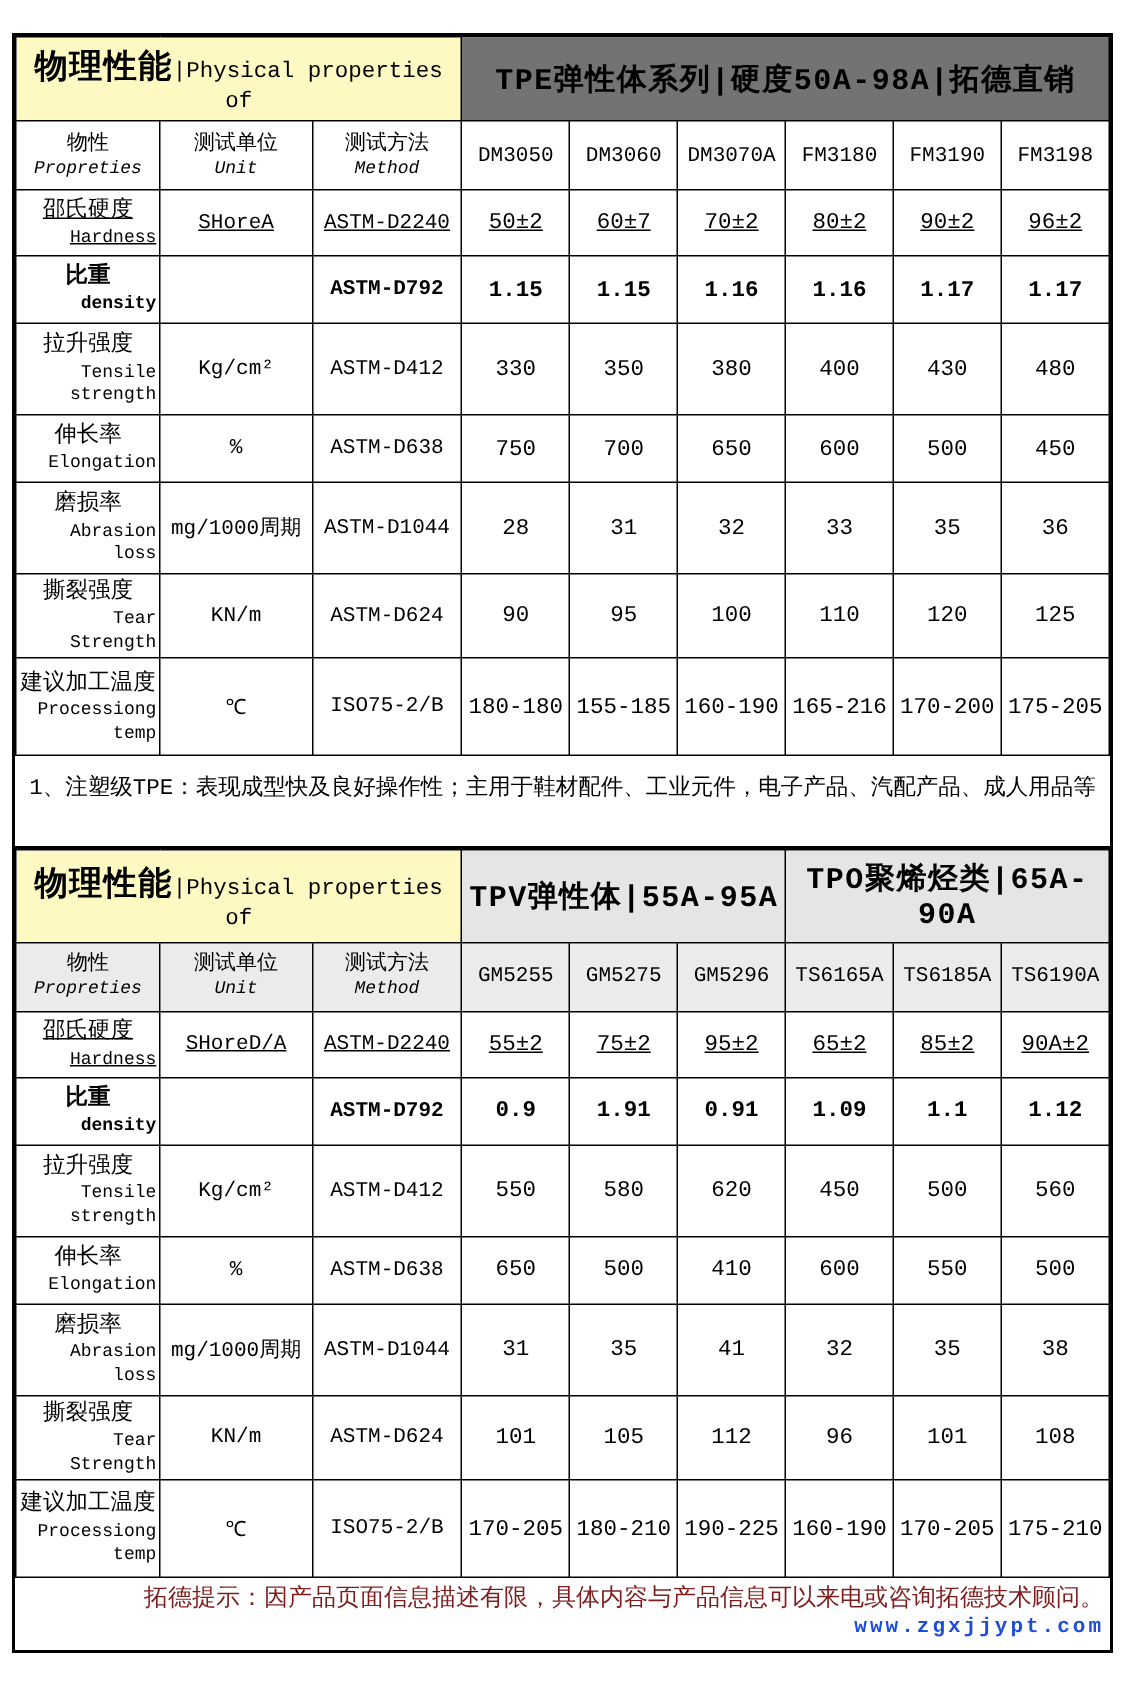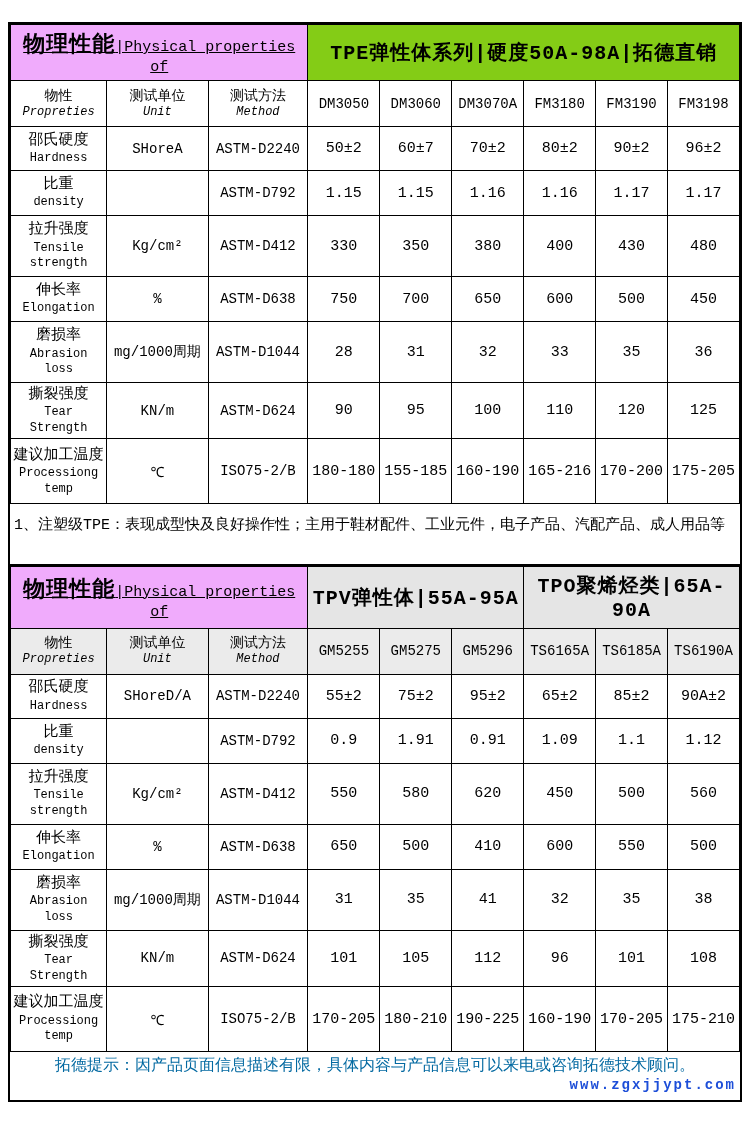--- a/index.html
+++ b/index.html
@@ -22,62 +22,62 @@
   }
   td {
     border: 1px solid #000;
     text-align: center;
     vertical-align: middle;
     padding: 2px;
     overflow: hidden;
     font-size: 15px;
   }
   
-  .banner-left { background: #f0abfc; height: 56px; text-decoration: underline; }
-  .banner-tpe  { background: #84cc16; height: 56px; }
+  .banner-left { background: #fef9c3; height: 56px; }
+  .banner-tpe  { background: #737373; height: 56px; }
   .banner-gold { background: #e5e5e5; height: 62px; }
   .t2 .banner-left { height: 62px; }
   .zh-big { font-size: 22px; font-weight: bold; display: inline; letter-spacing: 1px; }
   .en-big { font-size: 15px; font-weight: normal; display: inline; }
   .banner-txt { font-size: 20px; font-weight: bold; letter-spacing: 1px; }
   
   .colhead td { height: 46px; }
   .t2 .colhead td { background: #ebebeb; }
   .ch-zh { font-size: 14px; display: block; line-height: 1.3; }
   .ch-en { font-size: 12px; display: block; line-height: 1.3; font-style: italic; }
   .model { font-size: 14px; }
   
   .p .zh { font-size: 15px; display: block; line-height: 1.35; }
-  .p .en { font-size: 12px; display: block; line-height: 1.3; word-wrap: break-word; }
-  .r1 td { height: 44px; }
-  .r2 td { height: 45px; }
+  .p .en { font-size: 12px; display: block; line-height: 1.3; word-wrap: break-word; text-align: right; }
+  .r1 td { height: 44px; text-decoration: underline; }
+  .r2 td { height: 45px; font-weight: bold; }
   .r3 td { height: 61px; }
   .r4 td { height: 45px; }
   .r5 td { height: 61px; }
   .r6 td { height: 56px; }
   .r7 td { height: 65px; }
   .unit, .method { font-size: 14px; margin-left: 40px; }
   
   .notes {
     border-bottom: 2px solid #000;
     padding: 10px 4px 26px 4px;
     font-size: 15px;
     line-height: 1.55;
-    text-align: left;
+    text-align: center;
   }
   .notes p { margin: 0; white-space: nowrap; }
   
   .footer {
     padding: 4px 4px 2px 4px;
     height: 48px;
   }
   .footer .warn {
-    color: #0369a1;
+    color: #7f1d1d;
     font-size: 16px;
-    text-align: center;
+    text-align: right;
     line-height: 1.3;
     white-space: nowrap;
   }
   .footer .mark {
     color: #1d4ed8;
     font-weight: bold;
     font-size: 14px;
     text-align: right;
     letter-spacing: 2px;
     line-height: 1.2;

